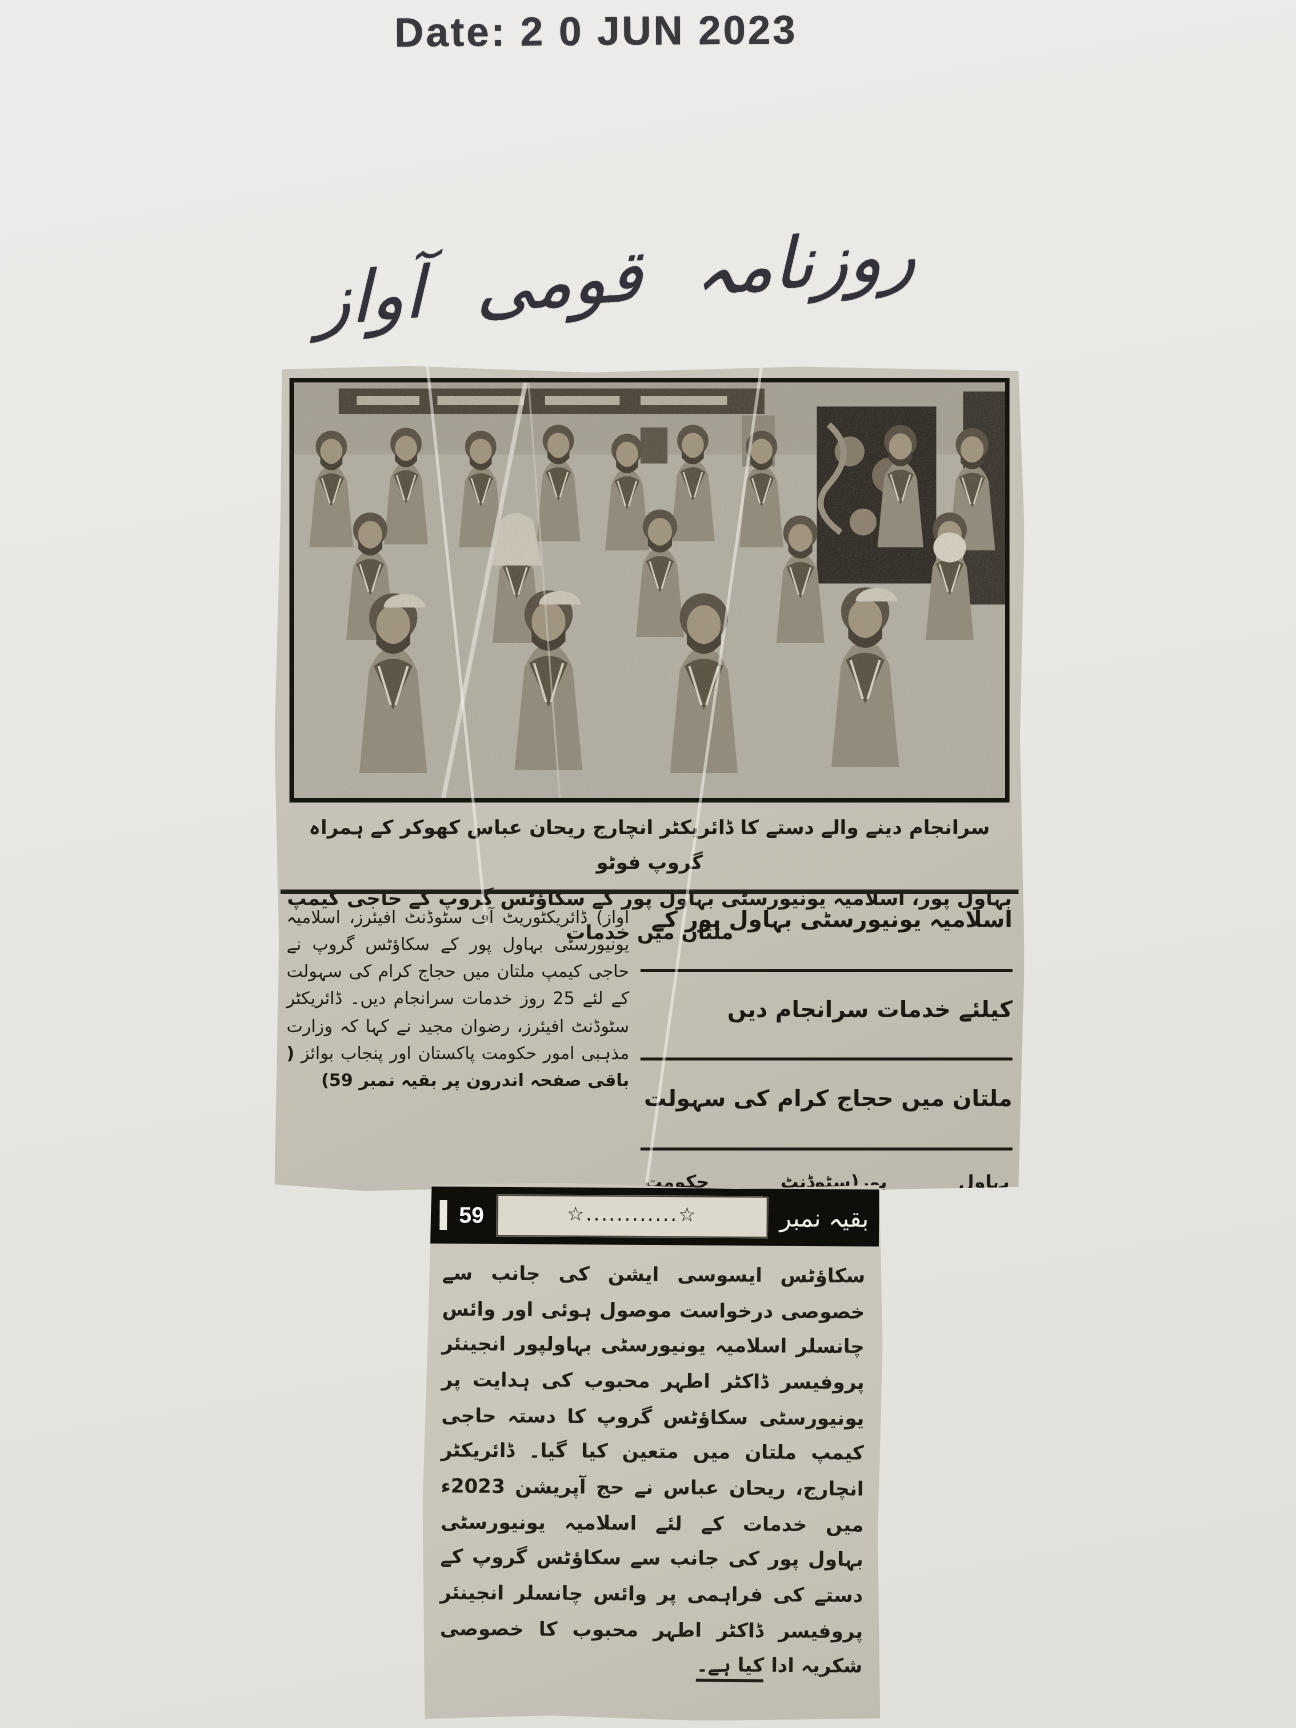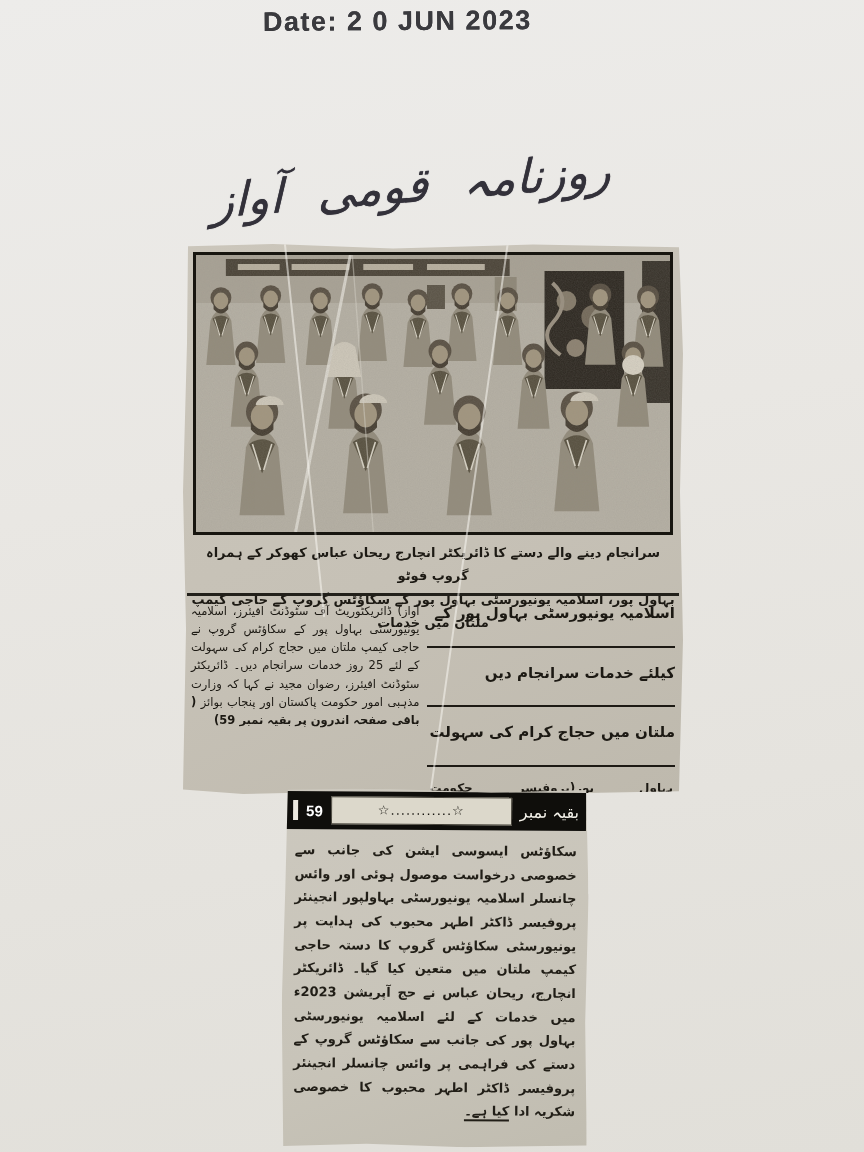--- a/index.html
+++ b/index.html
@@ -175,21 +175,21 @@
 
     <div class="cap-rule"></div>
 
     <div class="article">
       <div class="headline-col">
         <div class="hl">اسلامیہ یونیورسٹی بہاول پور کے</div>
         <div class="hl">کیلئے خدمات سرانجام دیں</div>
         <div class="hl">ملتان میں حجاج کرام کی سہولت</div>
         <div class="byline">
           <span>بہاول</span>
-          <span>پور(پروفیسر</span>
+          <span>پور(سٹوڈنٹ</span>
           <span>حکومت</span>
         </div>
       </div>
       <div class="body-col">
         <span>آواز) ڈائریکٹوریٹ آف سٹوڈنٹ افیئرز، اسلامیہ یونیورسٹی بہاول پور کے سکاؤٹس گروپ نے حاجی کیمپ ملتان میں حجاج کرام کی سہولت کے لئے 25 روز خدمات سرانجام دیں۔ ڈائریکٹر سٹوڈنٹ افیئرز، رضوان مجید نے کہا کہ وزارت مذہبی امور حکومت پاکستان اور پنجاب بوائز</span>
         <strong>( باقی صفحہ اندرون پر بقیہ نمبر 59)</strong>
       </div>
     </div>
 
     <div class="crease c1"></div>

